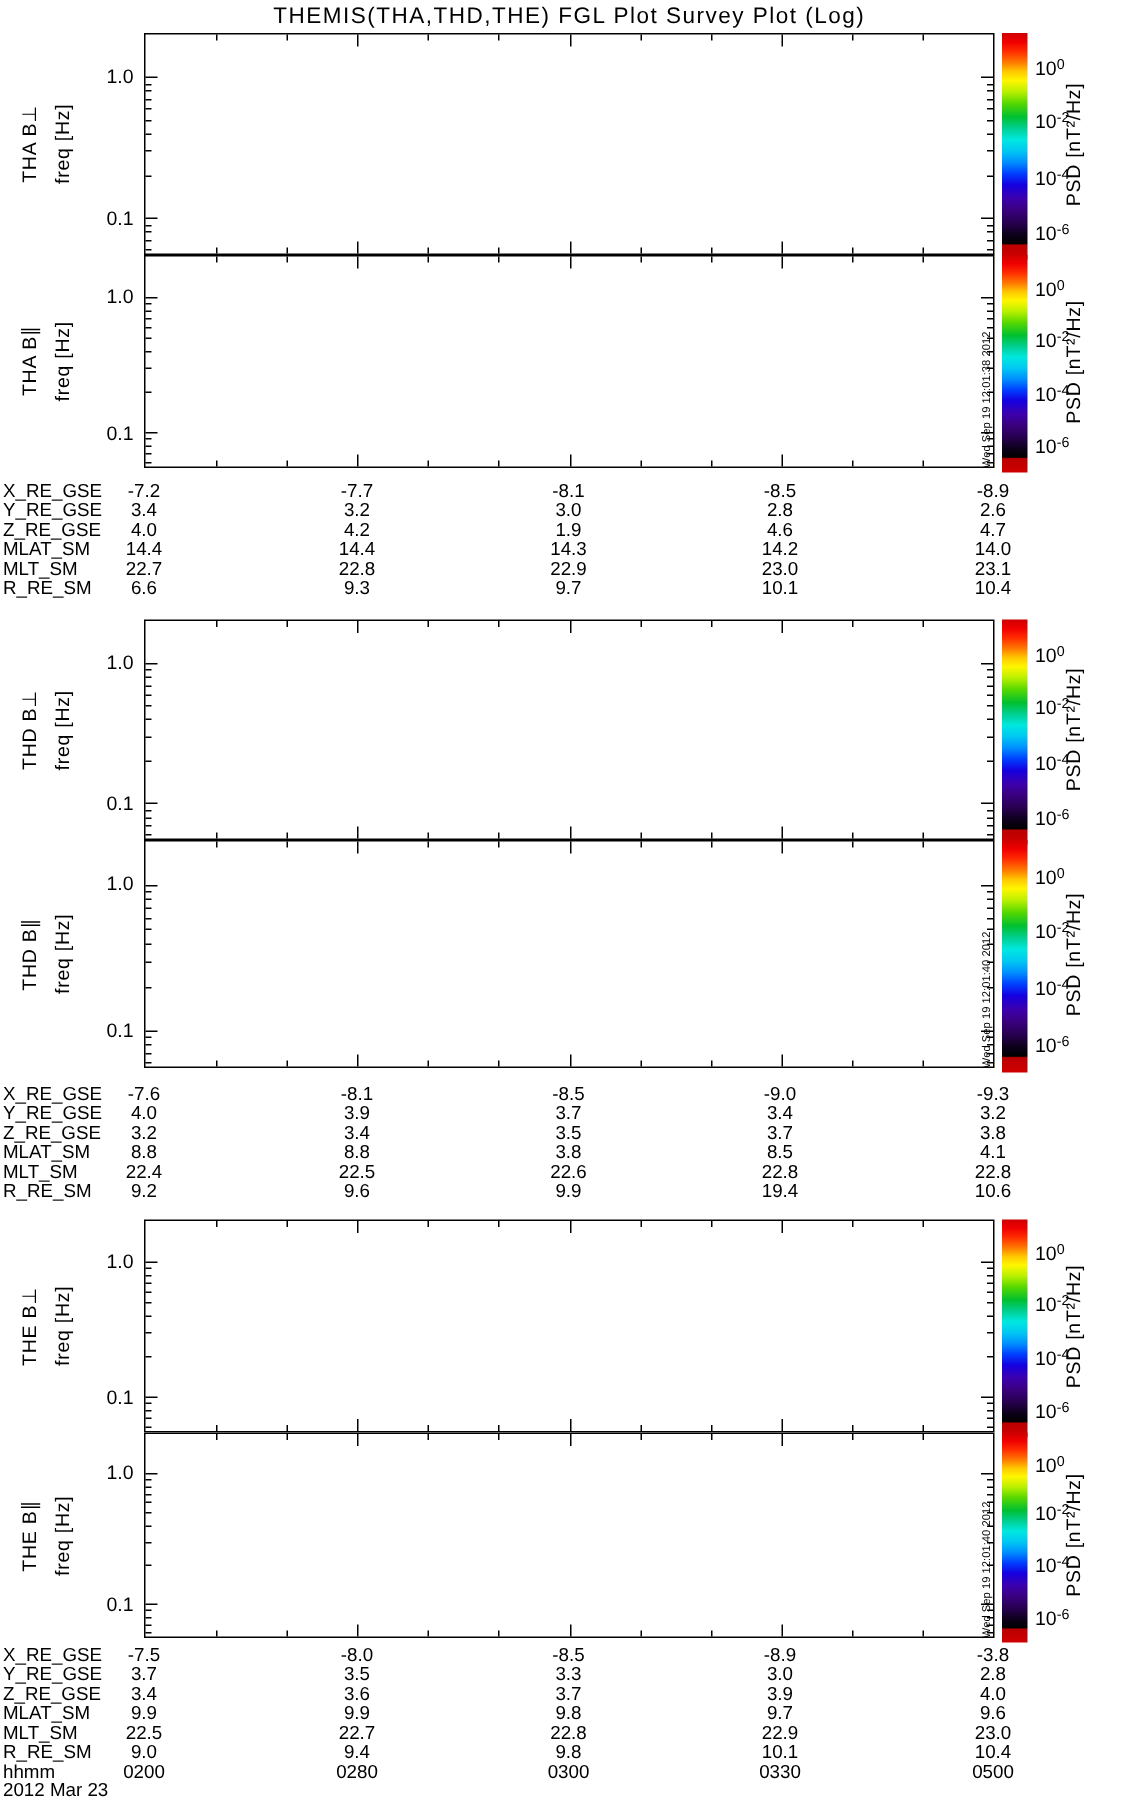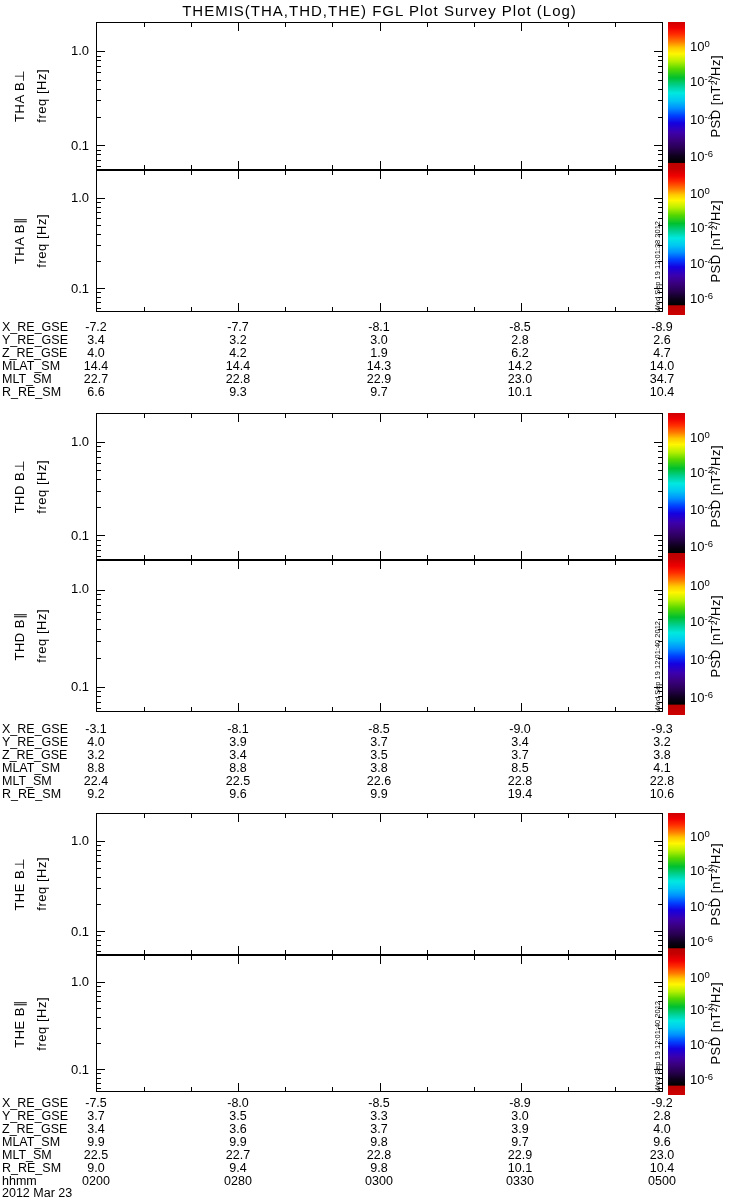--- a/index.html
+++ b/index.html
@@ -206,38 +206,38 @@
       <span class="ecol c1">3.2</span>
       <span class="ecol c2">3.0</span>
       <span class="ecol c3">2.8</span>
       <span class="ecol c4">2.6</span>
     </div>
     <div class="erow">
       <span class="elabel">Z_RE_GSE</span>
       <span class="ecol c0">4.0</span>
       <span class="ecol c1">4.2</span>
       <span class="ecol c2">1.9</span>
-      <span class="ecol c3">6.2</span>
+      <span class="ecol c3">4.6</span>
       <span class="ecol c4">4.7</span>
     </div>
     <div class="erow">
       <span class="elabel">MLAT_SM</span>
       <span class="ecol c0">14.4</span>
       <span class="ecol c1">14.4</span>
       <span class="ecol c2">14.3</span>
       <span class="ecol c3">14.2</span>
       <span class="ecol c4">14.0</span>
     </div>
     <div class="erow">
       <span class="elabel">MLT_SM</span>
       <span class="ecol c0">22.7</span>
       <span class="ecol c1">22.8</span>
       <span class="ecol c2">22.9</span>
       <span class="ecol c3">23.0</span>
-      <span class="ecol c4">34.7</span>
+      <span class="ecol c4">23.1</span>
     </div>
     <div class="erow">
       <span class="elabel">R_RE_SM</span>
       <span class="ecol c0">6.6</span>
       <span class="ecol c1">9.3</span>
       <span class="ecol c2">9.7</span>
       <span class="ecol c3">10.1</span>
       <span class="ecol c4">10.4</span>
     </div>
   </div>
@@ -387,21 +387,21 @@
     <span class="cbt cbt4"><span>10</span><sup>-6</sup></span>
   </div>
   <div class="psdwrap">
       <span class="vtext">PSD [nT²/Hz]</span>
     </div>
 </div>
 
 <div class="eblock" style="top:723px">
     <div class="erow">
       <span class="elabel">X_RE_GSE</span>
-      <span class="ecol c0">-3.1</span>
+      <span class="ecol c0">-7.6</span>
       <span class="ecol c1">-8.1</span>
       <span class="ecol c2">-8.5</span>
       <span class="ecol c3">-9.0</span>
       <span class="ecol c4">-9.3</span>
     </div>
     <div class="erow">
       <span class="elabel">Y_RE_GSE</span>
       <span class="ecol c0">4.0</span>
       <span class="ecol c1">3.9</span>
       <span class="ecol c2">3.7</span>
@@ -591,21 +591,21 @@
     </div>
 </div>
 
 <div class="eblock" style="top:1097px">
     <div class="erow">
       <span class="elabel">X_RE_GSE</span>
       <span class="ecol c0">-7.5</span>
       <span class="ecol c1">-8.0</span>
       <span class="ecol c2">-8.5</span>
       <span class="ecol c3">-8.9</span>
-      <span class="ecol c4">-9.2</span>
+      <span class="ecol c4">-3.8</span>
     </div>
     <div class="erow">
       <span class="elabel">Y_RE_GSE</span>
       <span class="ecol c0">3.7</span>
       <span class="ecol c1">3.5</span>
       <span class="ecol c2">3.3</span>
       <span class="ecol c3">3.0</span>
       <span class="ecol c4">2.8</span>
     </div>
     <div class="erow">

